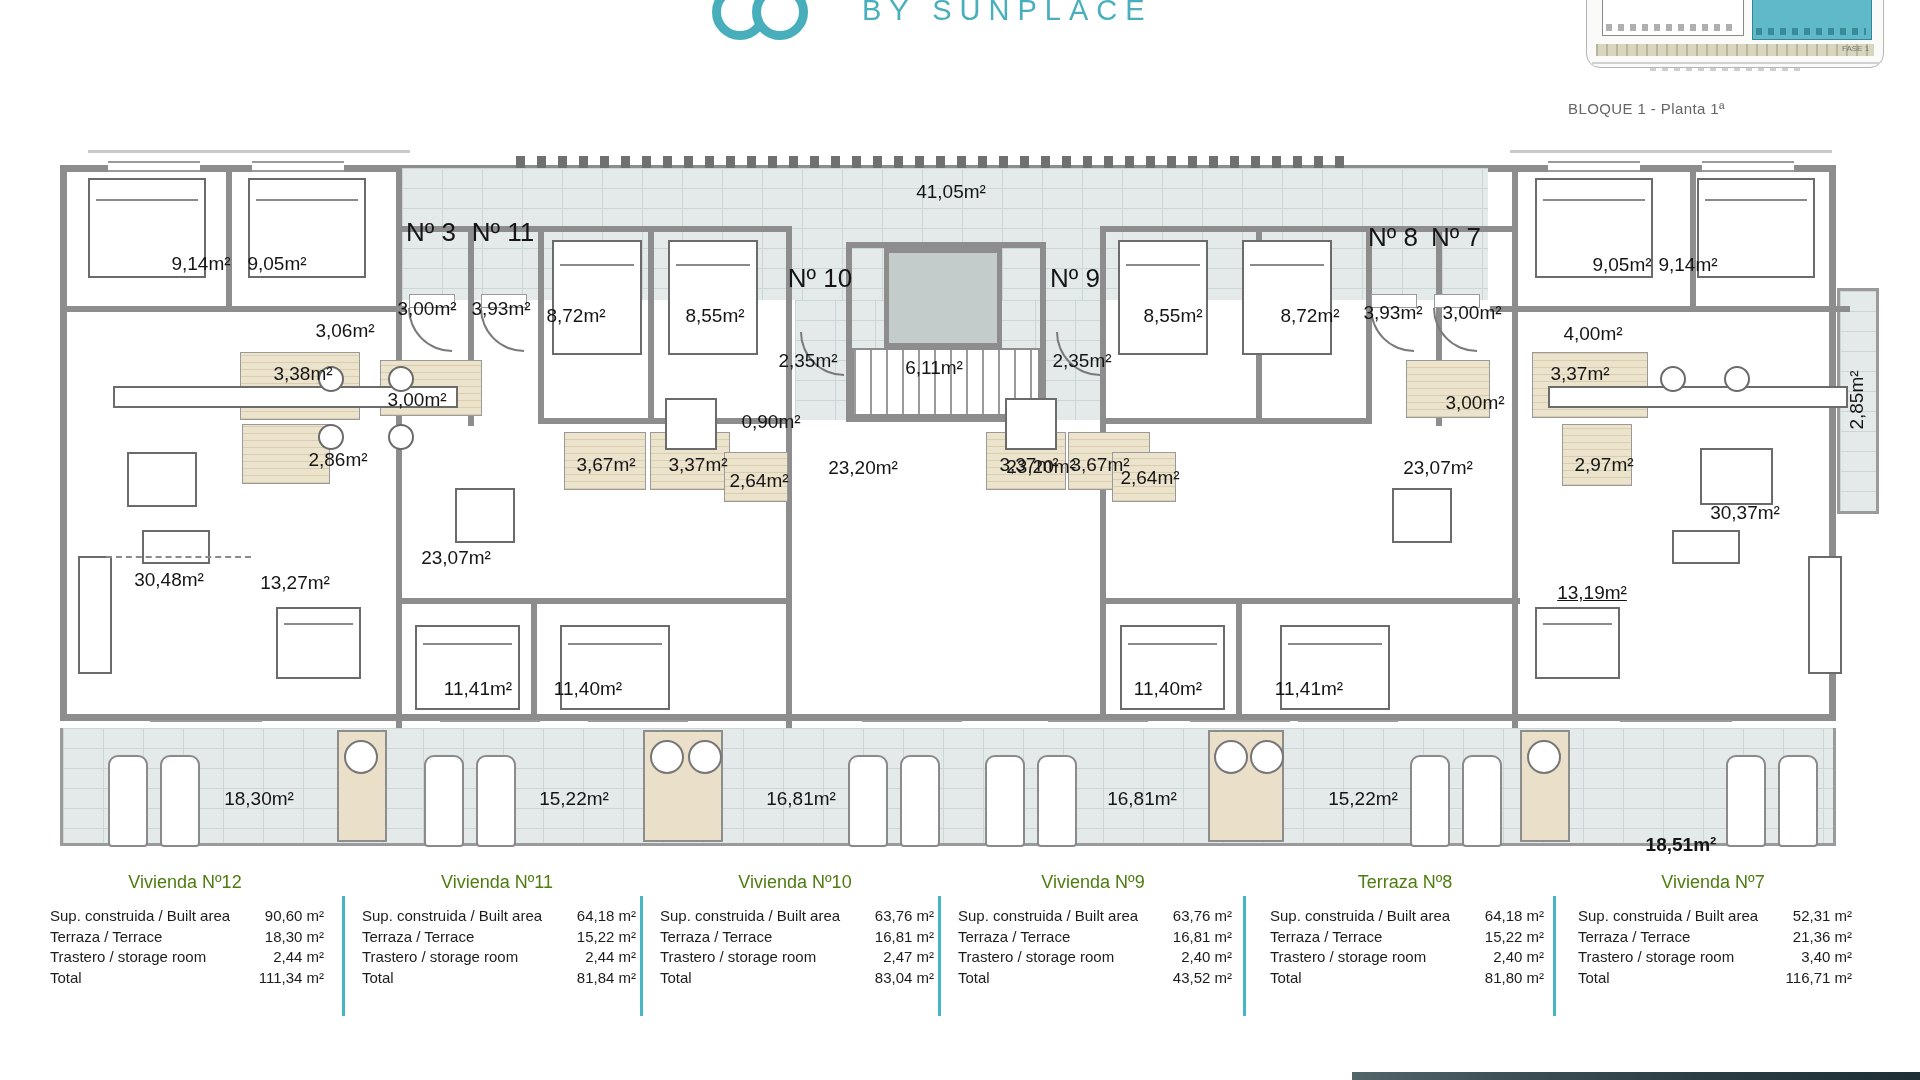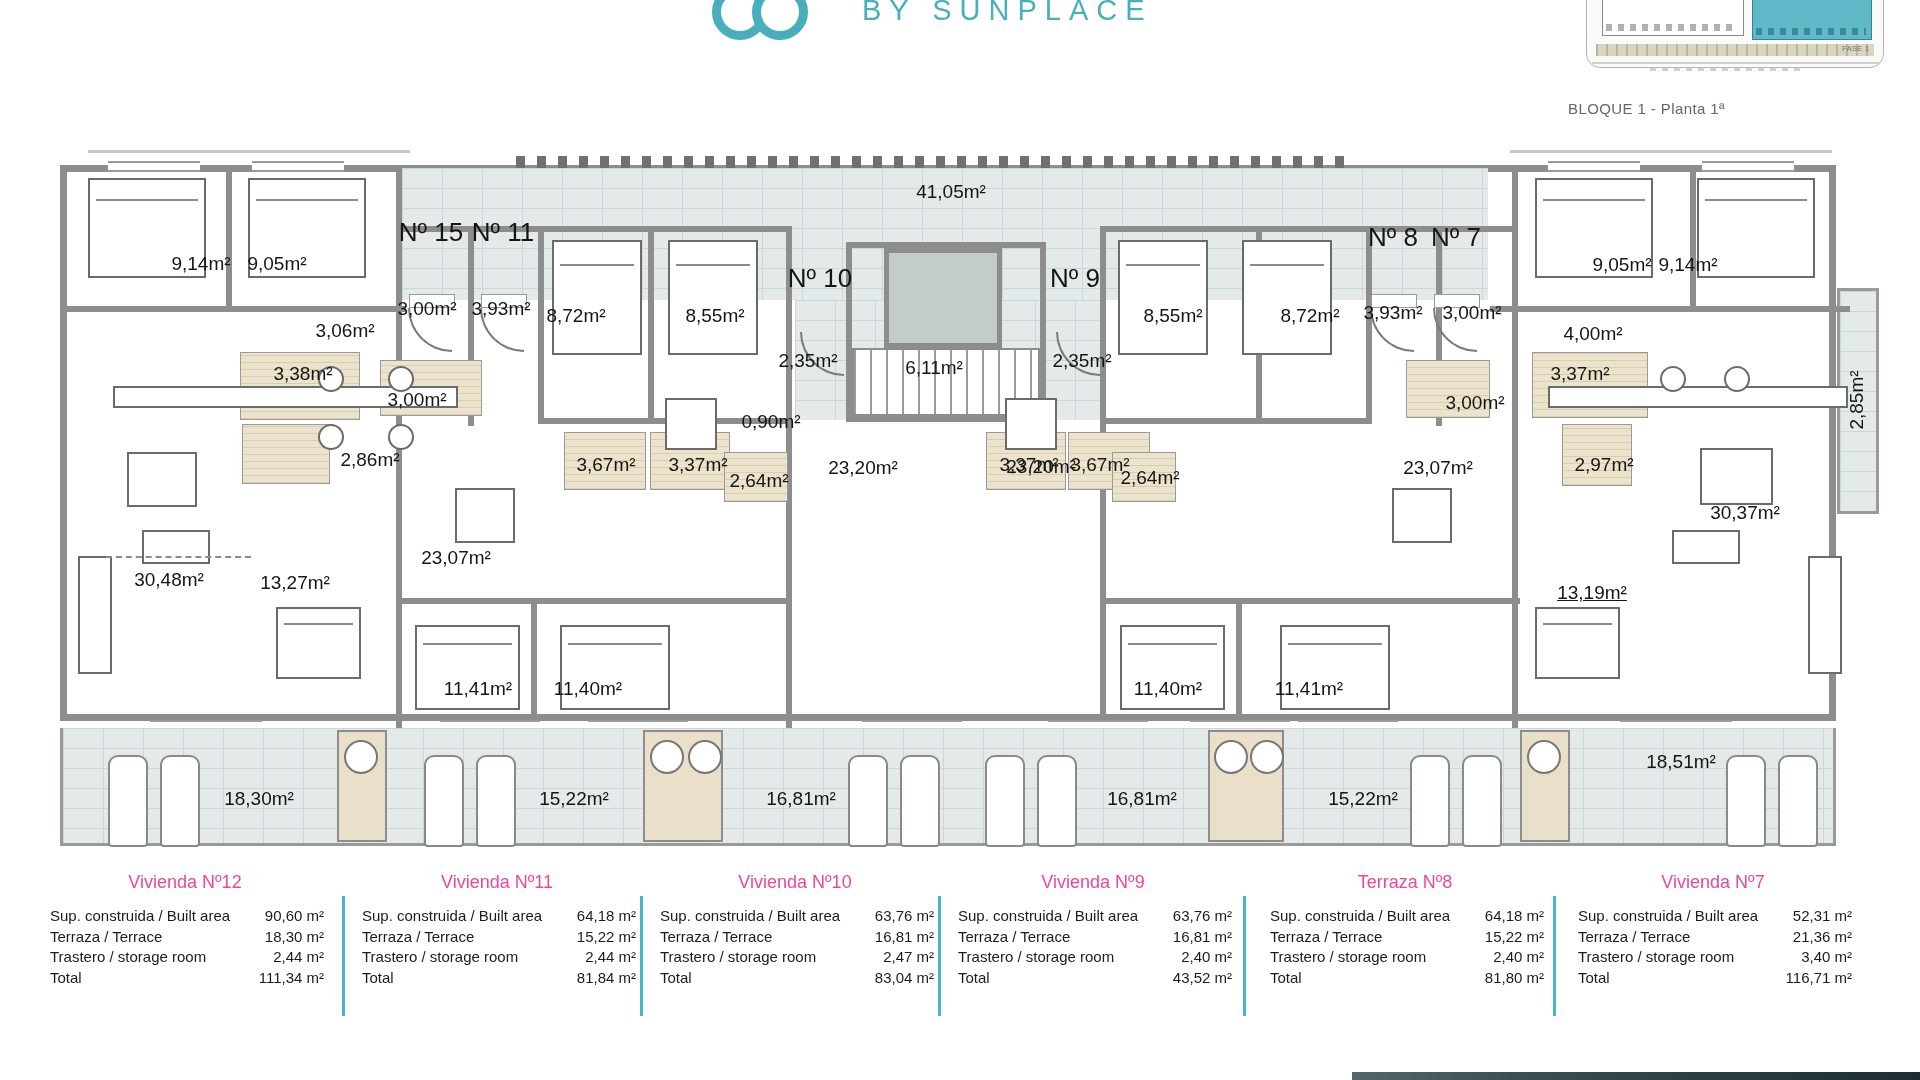--- a/index.html
+++ b/index.html
@@ -40,21 +40,21 @@
   .caption{font-size:15px;color:#666;letter-spacing:.4px;white-space:nowrap}
   .thumb-bound{border:1.5px solid #b5b5b5;border-radius:14px;background:#fafaf8}
   .thumb-bldg-a{background:#fff;border:1.5px solid #8a8a8a}
   .thumb-bldg-b{background:#5fb9c8;border:1.5px solid #2e8796}
   .thumb-dashes{background:repeating-linear-gradient(90deg,#b0b0b0 0 6px,transparent 6px 12px)}
   .thumb-dashes-dark{background:repeating-linear-gradient(90deg,#3a8b99 0 6px,transparent 6px 12px)}
   .thumb-ground{background:#d9d6bf;background-image:repeating-linear-gradient(90deg,#b9b69c 0 2px,transparent 2px 10px)}
   .fase{font-size:8px;color:#777;white-space:nowrap}
   
   .unit-table{position:absolute;width:290px;top:872px}
-  .unit-title{text-align:center;font-size:18px;color:#ec4899;margin-bottom:13px;white-space:nowrap}
+  .unit-title{text-align:center;font-size:18px;color:#4d7c0f;margin-bottom:13px;white-space:nowrap}
   .unit-row{display:flex;justify-content:space-between;font-size:15px;line-height:20.5px;
             color:#1c1c1c;padding:0 6px 0 10px;white-space:nowrap}
   .divider{position:absolute;width:3px;background:#47b6c4;top:896px;height:120px}
   .bottombar{position:absolute;left:1352px;top:1072px;width:568px;height:8px;
              background:linear-gradient(90deg,#54656a 0%,#3c4e54 30%,#2a3c42 65%,#1d2d33 100%)}
 </style>
 </head>
 <body>
 
 <div id="header">
@@ -201,21 +201,21 @@
     <div class="lounger" style="left: 1778px; top: 755px; width: 40px; height: 92px; box-sizing: border-box;"></div>
     <div class="lbl" style="left: 201px; top: 264px;">9,14m²</div>
     <div class="lbl" style="left: 277px; top: 264px;">9,05m²</div>
     <div class="lbl" style="left: 345px; top: 331px;">3,06m²</div>
     <div class="lbl" style="left: 427px; top: 309px;">3,00m²</div>
     <div class="lbl" style="left: 501px; top: 309px;">3,93m²</div>
     <div class="lbl" style="left: 576px; top: 316px;">8,72m²</div>
     <div class="lbl" style="left: 715px; top: 316px;">8,55m²</div>
     <div class="lbl" style="left: 303px; top: 374px;">3,38m²</div>
     <div class="lbl" style="left: 417px; top: 400px;">3,00m²</div>
-    <div class="lbl" style="left: 338px; top: 460px; margin-left: 32px;">2,86m²</div>
+    <div class="lbl" style="left: 338px; top: 460px;">2,86m²</div>
     <div class="lbl" style="left: 606px; top: 465px;">3,67m²</div>
     <div class="lbl" style="left: 698px; top: 465px;">3,37m²</div>
     <div class="lbl" style="left: 759px; top: 481px;">2,64m²</div>
     <div class="lbl" style="left: 169px; top: 580px;">30,48m²</div>
     <div class="lbl" style="left: 295px; top: 583px;">13,27m²</div>
     <div class="lbl" style="left: 456px; top: 558px;">23,07m²</div>
     <div class="lbl" style="left: 478px; top: 689px;">11,41m²</div>
     <div class="lbl" style="left: 588px; top: 689px;">11,40m²</div>
     <div class="lbl" style="left: 951px; top: 192px;">41,05m²</div>
     <div class="lbl" style="left: 808px; top: 361px;">2,35m²</div>
@@ -241,22 +241,22 @@
     <div class="lbl" style="left: 1745px; top: 513px;">30,37m²</div>
     <div class="lbl" style="left: 1592px; top: 593px; text-decoration: underline;">13,19m²</div>
     <div class="lbl" style="left: 1168px; top: 689px;">11,40m²</div>
     <div class="lbl" style="left: 1309px; top: 689px;">11,41m²</div>
     <div class="lbl" style="left: 1857px; top: 400px; transform: translate(-50%, -50%) rotate(-90deg);">2,85m²</div>
     <div class="lbl" style="left: 259px; top: 799px;">18,30m²</div>
     <div class="lbl" style="left: 574px; top: 799px;">15,22m²</div>
     <div class="lbl" style="left: 801px; top: 799px;">16,81m²</div>
     <div class="lbl" style="left: 1142px; top: 799px;">16,81m²</div>
     <div class="lbl" style="left: 1363px; top: 799px;">15,22m²</div>
-    <div class="lbl" style="left: 1681px; top: 762px;">18,51m²</div>
-    <div class="apt" style="left: 431px; top: 232px;">Nº 15</div>
+    <div class="lbl" style="left: 1681px; top: 845px; font-weight: bold;">18,51m²</div>
+    <div class="apt" style="left: 431px; top: 232px;">Nº 3</div>
     <div class="apt" style="left: 503px; top: 232px;">Nº 11</div>
     <div class="apt" style="left: 820px; top: 278px;">Nº 10</div>
     <div class="apt" style="left: 1075px; top: 278px;">Nº 9</div>
     <div class="apt" style="left: 1393px; top: 237px;">Nº 8</div>
     <div class="apt" style="left: 1456px; top: 237px;">Nº 7</div>
   </div>
 
 <div id="tables">
     <div class="unit-table" style="left: 40px;">
       <div class="unit-title">Vivienda Nº12</div>

